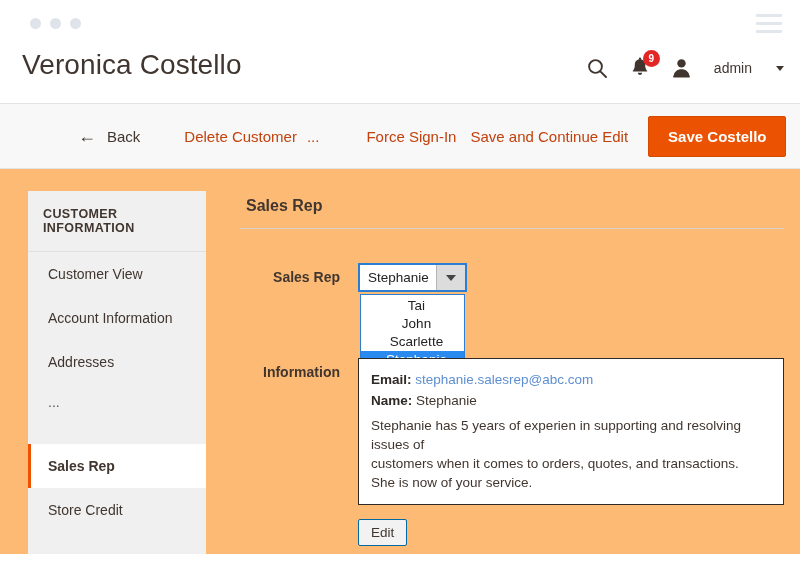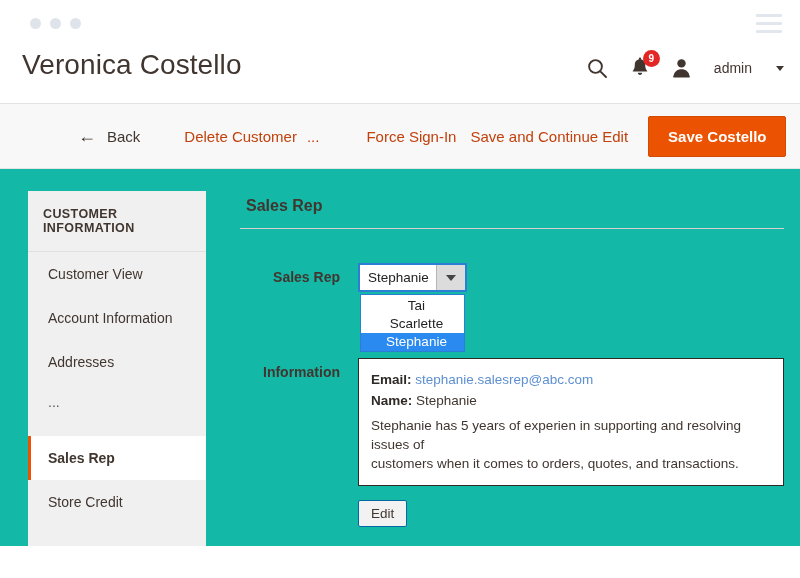--- a/index.html
+++ b/index.html
@@ -154,41 +154,41 @@
     border-radius: 2px;
     cursor: pointer;
     white-space: nowrap;
   }
 
   
   .main {
     position: relative;
     display: flex;
     padding: 22px 0 0 0;
-    background: #14b8a6;
+    background: #fdba74;
   }
 
   
   .sidebar {
     width: 178px;
     margin-left: 28px;
     flex: 0 0 auto;
   }
   .side-head {
     background: #f0f0f0;
     border-bottom: 1px solid #e0e0e0;
     padding: 16px 0 16px 15px;
     font-size: 12.5px;
     font-weight: bold;
     letter-spacing: 0.4px;
     color: #41362f;
   }
   .side-group {
     background: #f0f0f0;
-    padding-bottom: 8px;
+    padding-bottom: 16px;
   }
   .side-item {
     padding: 14px 0 14px 17px;
     font-size: 14px;
     color: #41362f;
     cursor: pointer;
     border-left: 3px solid transparent;
   }
   .side-item.ellipsis {
     padding-top: 10px;
@@ -414,20 +414,21 @@
       <div class="field-label">Sales Rep</div>
       <div class="field-ctl">
         <div class="select-box">
           <div class="select-value">Stephanie</div>
           <div class="select-arrow">
               <em></em>
             </div>
         </div>
         <div class="select-list">
           <div class="opt">Tai</div>
+          <div class="opt">John</div>
           <div class="opt">Scarlette</div>
           <div class="opt sel">Stephanie</div>
         </div>
       </div>
     </div>
 
     <div class="field-row" style="margin-top:66px;">
       <div class="field-label">Information</div>
       <div class="field-ctl">
         <div class="info-box">
@@ -435,20 +436,21 @@
             <b>Email:</b>
             <span class="info-mail">stephanie.salesrep@abc.com</span>
           </div>
           <div class="info-line">
             <b>Name:</b>
             <span>Stephanie</span>
           </div>
           <div class="info-para">
             <div>Stephanie has 5 years of experien in supporting and resolving issues of</div>
             <div>customers when it comes to orders, quotes, and transactions.</div>
+            <div>She is now of your service.</div>
           </div>
         </div>
         <div class="edit-btn">Edit</div>
       </div>
     </div>
 
   </div>
 </div>
 
 </body></html>

